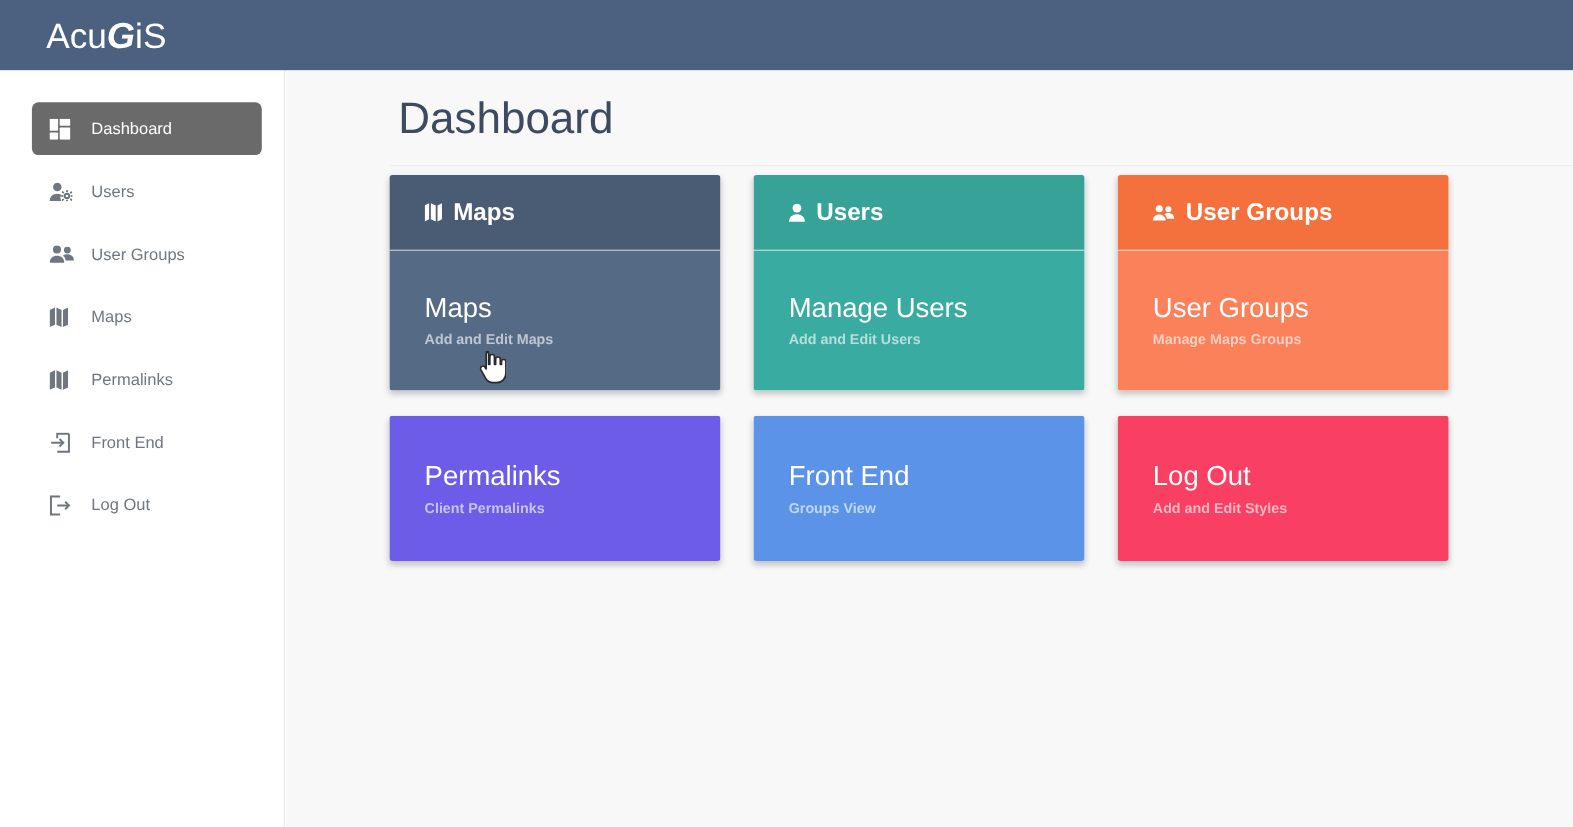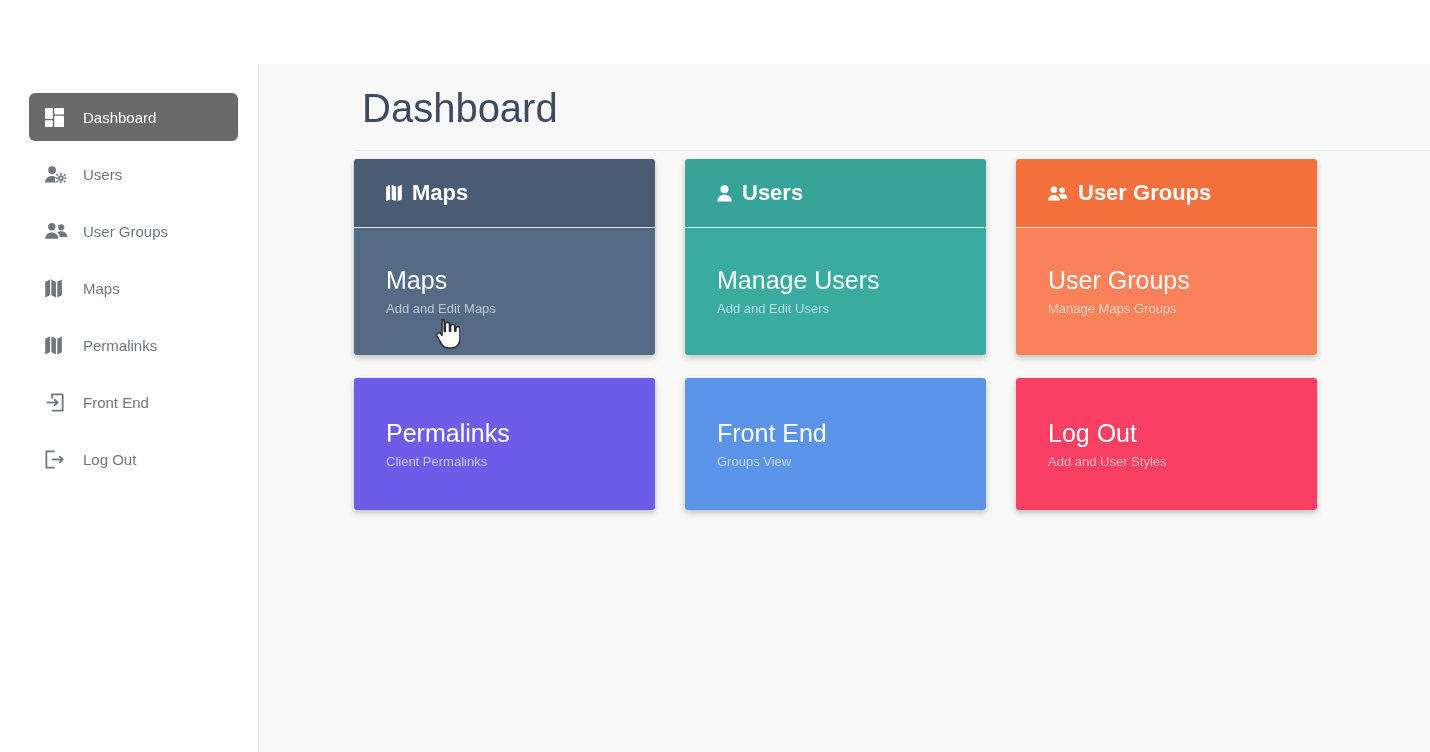--- a/index.html
+++ b/index.html
@@ -130,38 +130,45 @@
   .card-title {
     color: #ffffff;
     font-size: 25px;
     font-weight: 400;
     line-height: 1.15;
     margin-bottom: 6px;
   }
   .card-sub {
     color: rgba(255,255,255,0.62);
     font-size: 13px;
-    font-weight: 400;
+    font-weight: 700;
     line-height: 1.2;
   }
 
   
   .cursor {
     position: absolute;
     left: 436px; top: 318px;
     width: 24px; height: 32px;
     pointer-events: none;
     z-index: 50;
   }
 </style>
 </head>
 <body>
 
 <div id="app">
 
+  <div class="topbar">
+    <div class="brand">
+      <span>Acu</span>
+        <span class="g">G</span>
+        <span>iS</span>
+    </div>
+  </div>
 
   <nav class="sidebar">
 
     <div class="nav-item active">
       <span class="ico">
         <svg width="19" height="19" viewBox="0 0 16 16" fill="#ffffff">
           <rect x="0" y="0" width="6.6" height="9.2" rx="0.6"></rect>
           <rect x="7.8" y="0" width="8.2" height="5.4" rx="0.6"></rect>
           <rect x="0" y="10.4" width="6.6" height="5.6" rx="0.6"></rect>
           <rect x="7.8" y="6.6" width="8.2" height="9.4" rx="0.6"></rect>
@@ -324,21 +331,21 @@
         <div class="card">
           <div class="card-body tall" style="background:#5b93e8">
             <div class="card-title">Front End</div>
             <div class="card-sub">Groups View</div>
           </div>
         </div>
 
         <div class="card">
           <div class="card-body tall" style="background:#f93f62">
             <div class="card-title">Log Out</div>
-            <div class="card-sub">Add and User Styles</div>
+            <div class="card-sub">Add and Edit Styles</div>
           </div>
         </div>
 
       </div>
 
     </div>
   </main>
 
   <div class="cursor">
     <svg width="24" height="32" viewBox="0 0 24 32">

